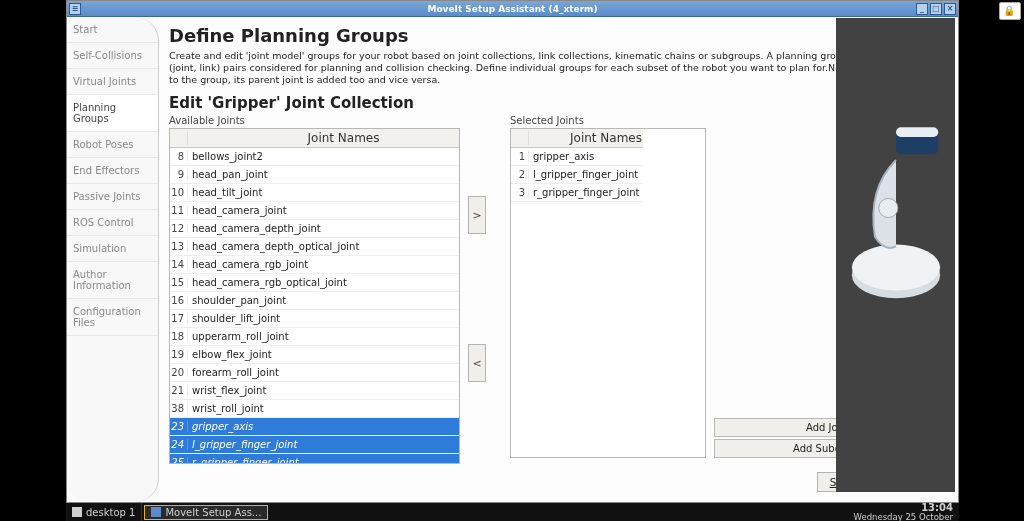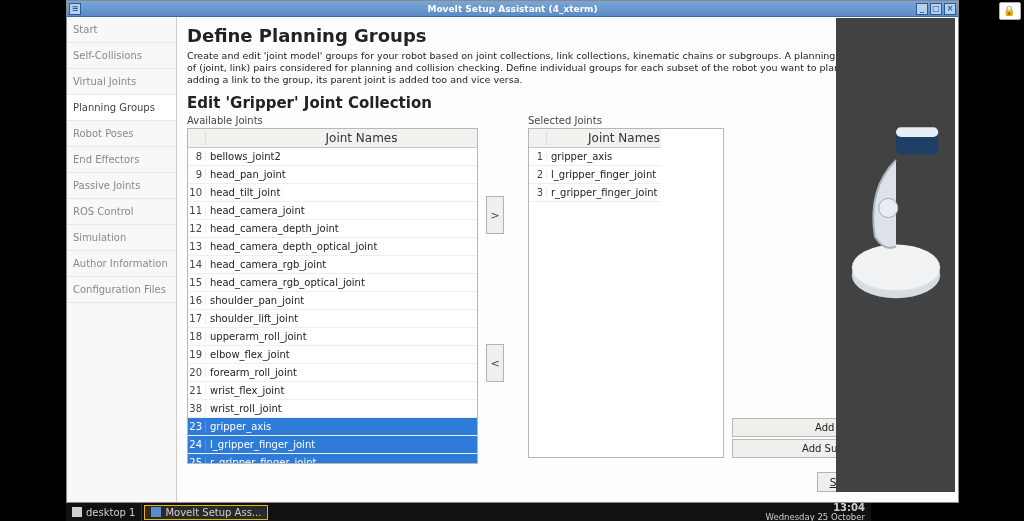--- a/index.html
+++ b/index.html
@@ -14,21 +14,21 @@
     border-bottom: 1px solid #3b6aa0; display: flex; align-items: center;
     justify-content: center; position: relative; font-size: 9px; color: #fff;
     font-weight: bold;
   }
   .titlebar .tb-left { position: absolute; left: 2px; display:flex; gap:2px; }
   .titlebar .tb-right { position: absolute; right: 2px; display:flex; gap:2px; }
   .tb-btn { width: 12px; height: 12px; background: #b8d0e8; border:1px solid #2a5a9a; font-size:8px; line-height:10px; text-align:center; color:#2a5a9a; }
 
   .client { display:flex; height: calc(100% - 16px); background:#fafafa; }
 
-  .sidebar { width: 110px; background:#f8f8f8; border-right:1px solid #ccc; display:flex; flex-direction:column; }
+  .sidebar { width: 92px; background:#f8f8f8; border-right:1px solid #ccc; display:flex; flex-direction:column;border-radius:24px; }
   .side-item { padding: 7px 6px; font-size: 10px; color:#888; border-bottom:1px solid #e8e8e8; cursor:pointer; }
   .side-item.active { color:#444; background:#fff; }
 
   .main { flex:1; padding: 8px 10px 4px 10px; display:flex; flex-direction:column; position:relative; background:#fdfdfd; }
   .h1 { font-size: 18px; font-weight: bold; color:#222; margin-bottom:4px; }
   .desc { font-size: 9.5px; color:#222; line-height:1.25; margin-bottom:8px; }
   .h2 { font-size: 15px; font-weight: bold; color:#222; margin-bottom:3px; }
 
   .cols { display:flex; gap:8px; flex:1; min-height:0; }
   .col-left { width: 291px; display:flex; flex-direction:column; min-height:0; }
@@ -40,37 +40,37 @@
 
   .tbl-wrap { border:1px solid #b7b7b7; background:#fff; overflow:hidden; display:flex; flex-direction:column; min-height:0; flex:1; }
   .thead { background:#f2f1ee; border-bottom:1px solid #c8c8c8; text-align:center; font-size:12px; padding:2px 0; color:#333; display:flex;gap:40px; }
   .th-idx { width:18px; border-right:1px solid #ddd; }
   .th-main { flex:1; }
   .tbody { overflow-y:auto; flex:1; }
   .trow { display:flex; font-size:10px; height:18px; align-items:center; border-bottom:1px solid #eee; }
   .trow .tidx { width:18px; text-align:right; padding-right:3px; border-right:1px solid #eee; color:#444; }
   .trow .tval { flex:1; padding-left:4px; color:#222; }
   .trow.selected { background:#2f7bd9; color:#fff; }
-  .trow.selected .tidx, .trow.selected .tval { color:#fff; border-right-color: rgba(255,255,255,0.2);}
+  .trow.selected .tidx, .trow.selected .tval { color:#fff; border-right-color: rgba(255,255,255,0.2); font-style: italic;}
 
   .sel-wrap { border:1px solid #b7b7b7; background:#fff; min-height:0; height:330px; }
   .sel-tbl { width: 132px;  }
 
   .move-btn { height:38px; background:#f0efec; border:1px solid #b3b3b3; font-size:11px; color:#444; cursor:pointer; }
   .wide-btn { background:#f0efec; border:1px solid #b8b8b8; font-size:10px; padding:3px 4px; color:#222; text-align:center; cursor:pointer; }
 
   .footer { display:flex; justify-content:flex-end; gap:8px; padding:8px 10px 6px 0; }
   .btn { min-width:42px; padding:3px 12px; font-size:10.5px; background:#f0efec; border:1px solid #b3b3b3; cursor:pointer; color:#222; }
   .btn .ul { text-decoration: underline; }
 
   .viz { position:absolute; left: 836px; top: 18px; width: 119px; height: 474px; background:#424242; }
 
   .right-badge { position:absolute; right:3px; top:2px; width:22px; height:18px; background:#fff; border:1px solid #aaa; font-size:10px; text-align:center; line-height:16px; border-radius:2px; }
 
-  .taskbar { position:absolute; left:66px; bottom:0; width:805px; height:18px; background:#111; color:#cfcfcf; display:flex; align-items:center; font-size:10px; }
+  .taskbar { position:absolute; left:66px; bottom:0; width:893px; height:18px; background:#111; color:#cfcfcf; display:flex; align-items:center; font-size:10px; }
   .taskbar .tb-seg { padding:0 6px; height:100%; display:flex; align-items:center; border-right:1px solid #333; gap:4px; }
   .tb-icon { width:10px; height:10px; background:#cfcfcf; }
   .taskbar .app { background:#2a2a2a; border:1px solid #eab308; padding:1px 6px; margin-left:2px; display:flex; gap:4px; align-items:center; }
   .taskbar .clock { margin-left:auto; text-align:right; padding:0 6px; line-height:1; }
 
   .robot { position:absolute; left:12px; top:80px; width:96px; height:220px; }
 
   .tbody::-webkit-scrollbar { width:0; }
 
   .sel-pad { flex:1; }

